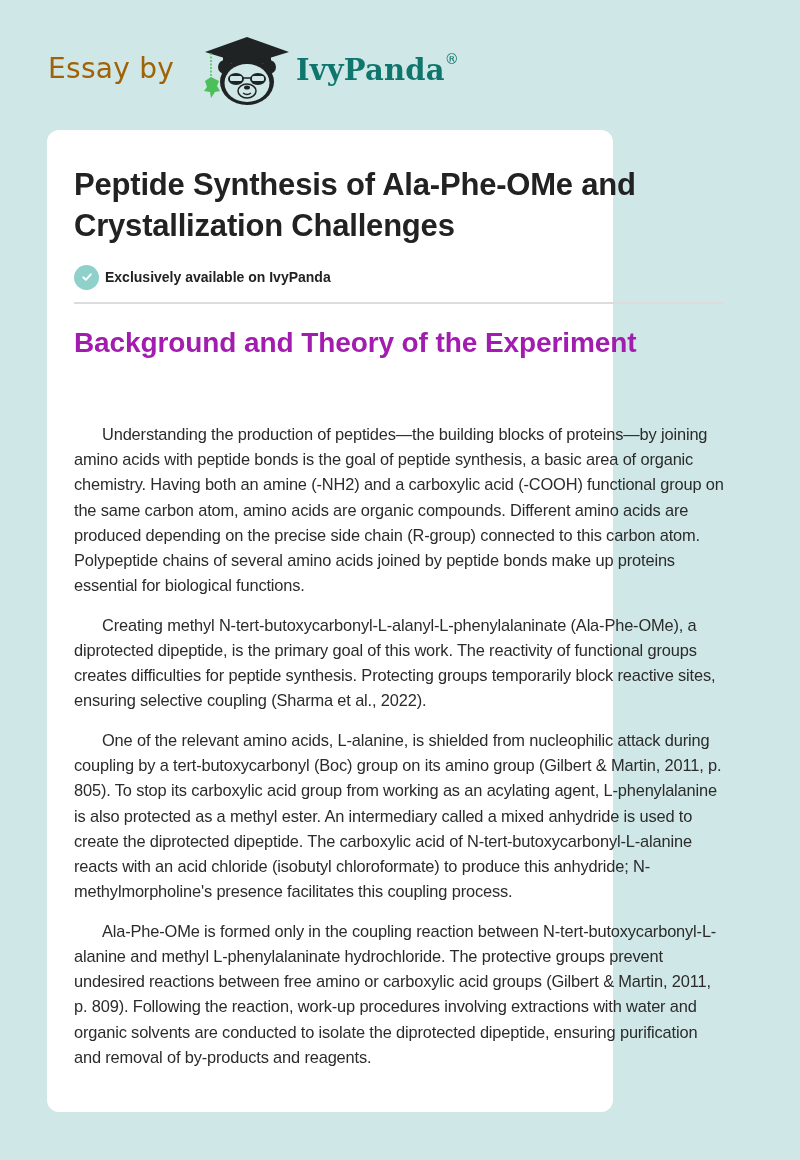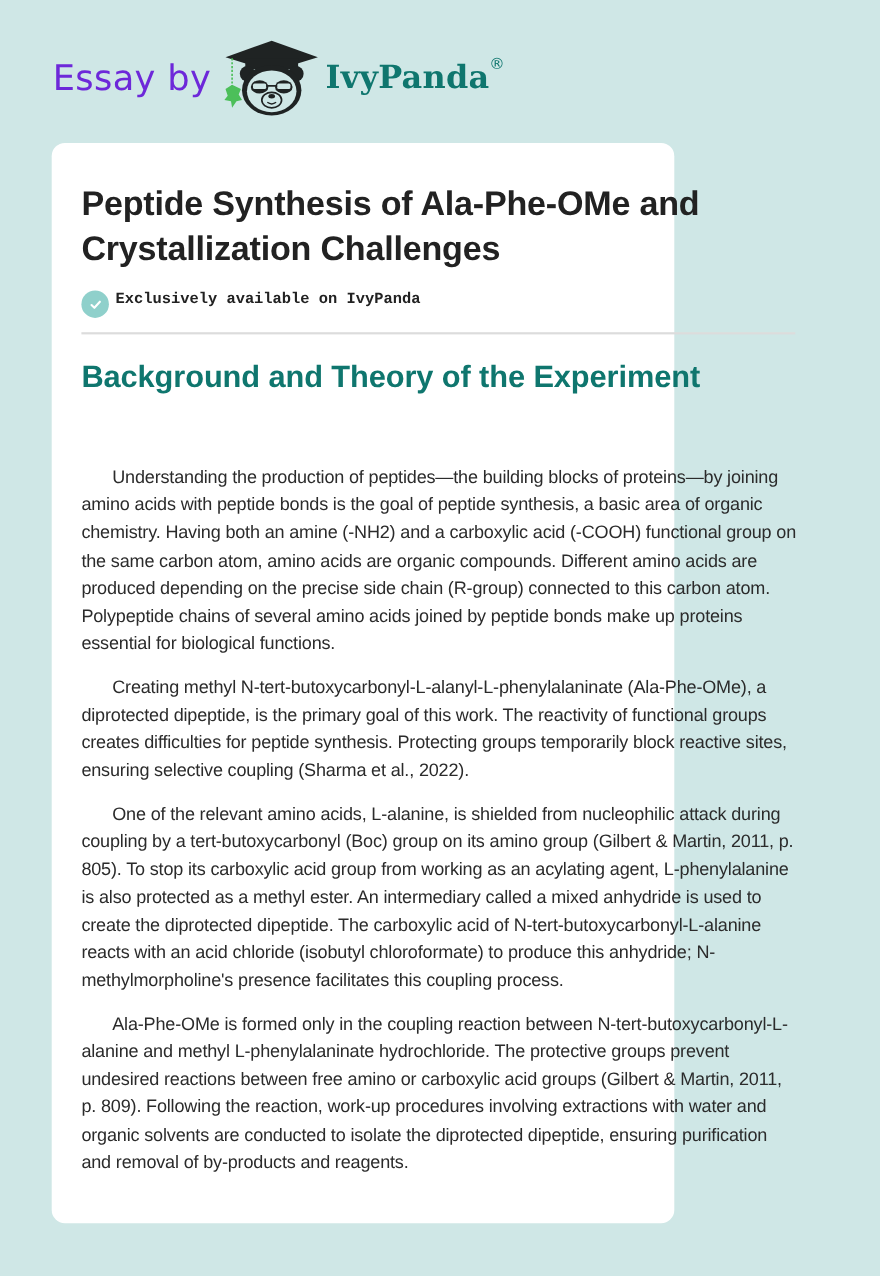--- a/index.html
+++ b/index.html
@@ -13,22 +13,22 @@
     }
     .header {
       position: absolute;
       left: 0; top: 0;
       width: 800px; height: 130px;
     }
     .essay-by {
       position: absolute;
       left: 48px; top: 52px;
       font-family: "DejaVu Sans", sans-serif;
-      font-size: 32px;
-      color: #6d28d9;
+      font-size: 28px;
+      color: #a16207;
       letter-spacing: 0.3px;
       white-space: nowrap;
     }
     .logo-icon {
       position: absolute;
       left: 201px; top: 35px;
       width: 92px; height: 72px;
     }
     .brand-name {
       position: absolute;
@@ -64,22 +64,21 @@
       font-size: 31px;
       line-height: 41px;
       color: #222222;
       letter-spacing: -0.2px;
     }
     .exclusive {
       position: absolute;
       left: 27px; top: 134px;
       height: 26px;
       display: flex;
-      align-items: flex-start;
-      font-family: Liberation Mono, monospace;
+      align-items: center;
     }
     .check-badge {
       width: 25px; height: 25px;
       border-radius: 50%;
       background: #8fd0cb;
       display: flex;
       align-items: center;
       justify-content: center;
       margin-right: 6px;
     }
@@ -93,21 +92,21 @@
       left: 27px; top: 172px;
       width: 649px; height: 2px;
       background: #dcdcdc;
     }
     .section-heading {
       position: absolute;
       left: 27px; top: 196px;
       font-weight: bold;
       font-size: 28px;
       line-height: 34px;
-      color: #0f766e;
+      color: #a21caf;
       letter-spacing: -0.1px;
       white-space: nowrap;
     }
     .body-text {
       position: absolute;
       left: 27px; top: 256px;
       width: 652px;
       margin-top: 36px;
     }
     .para {

